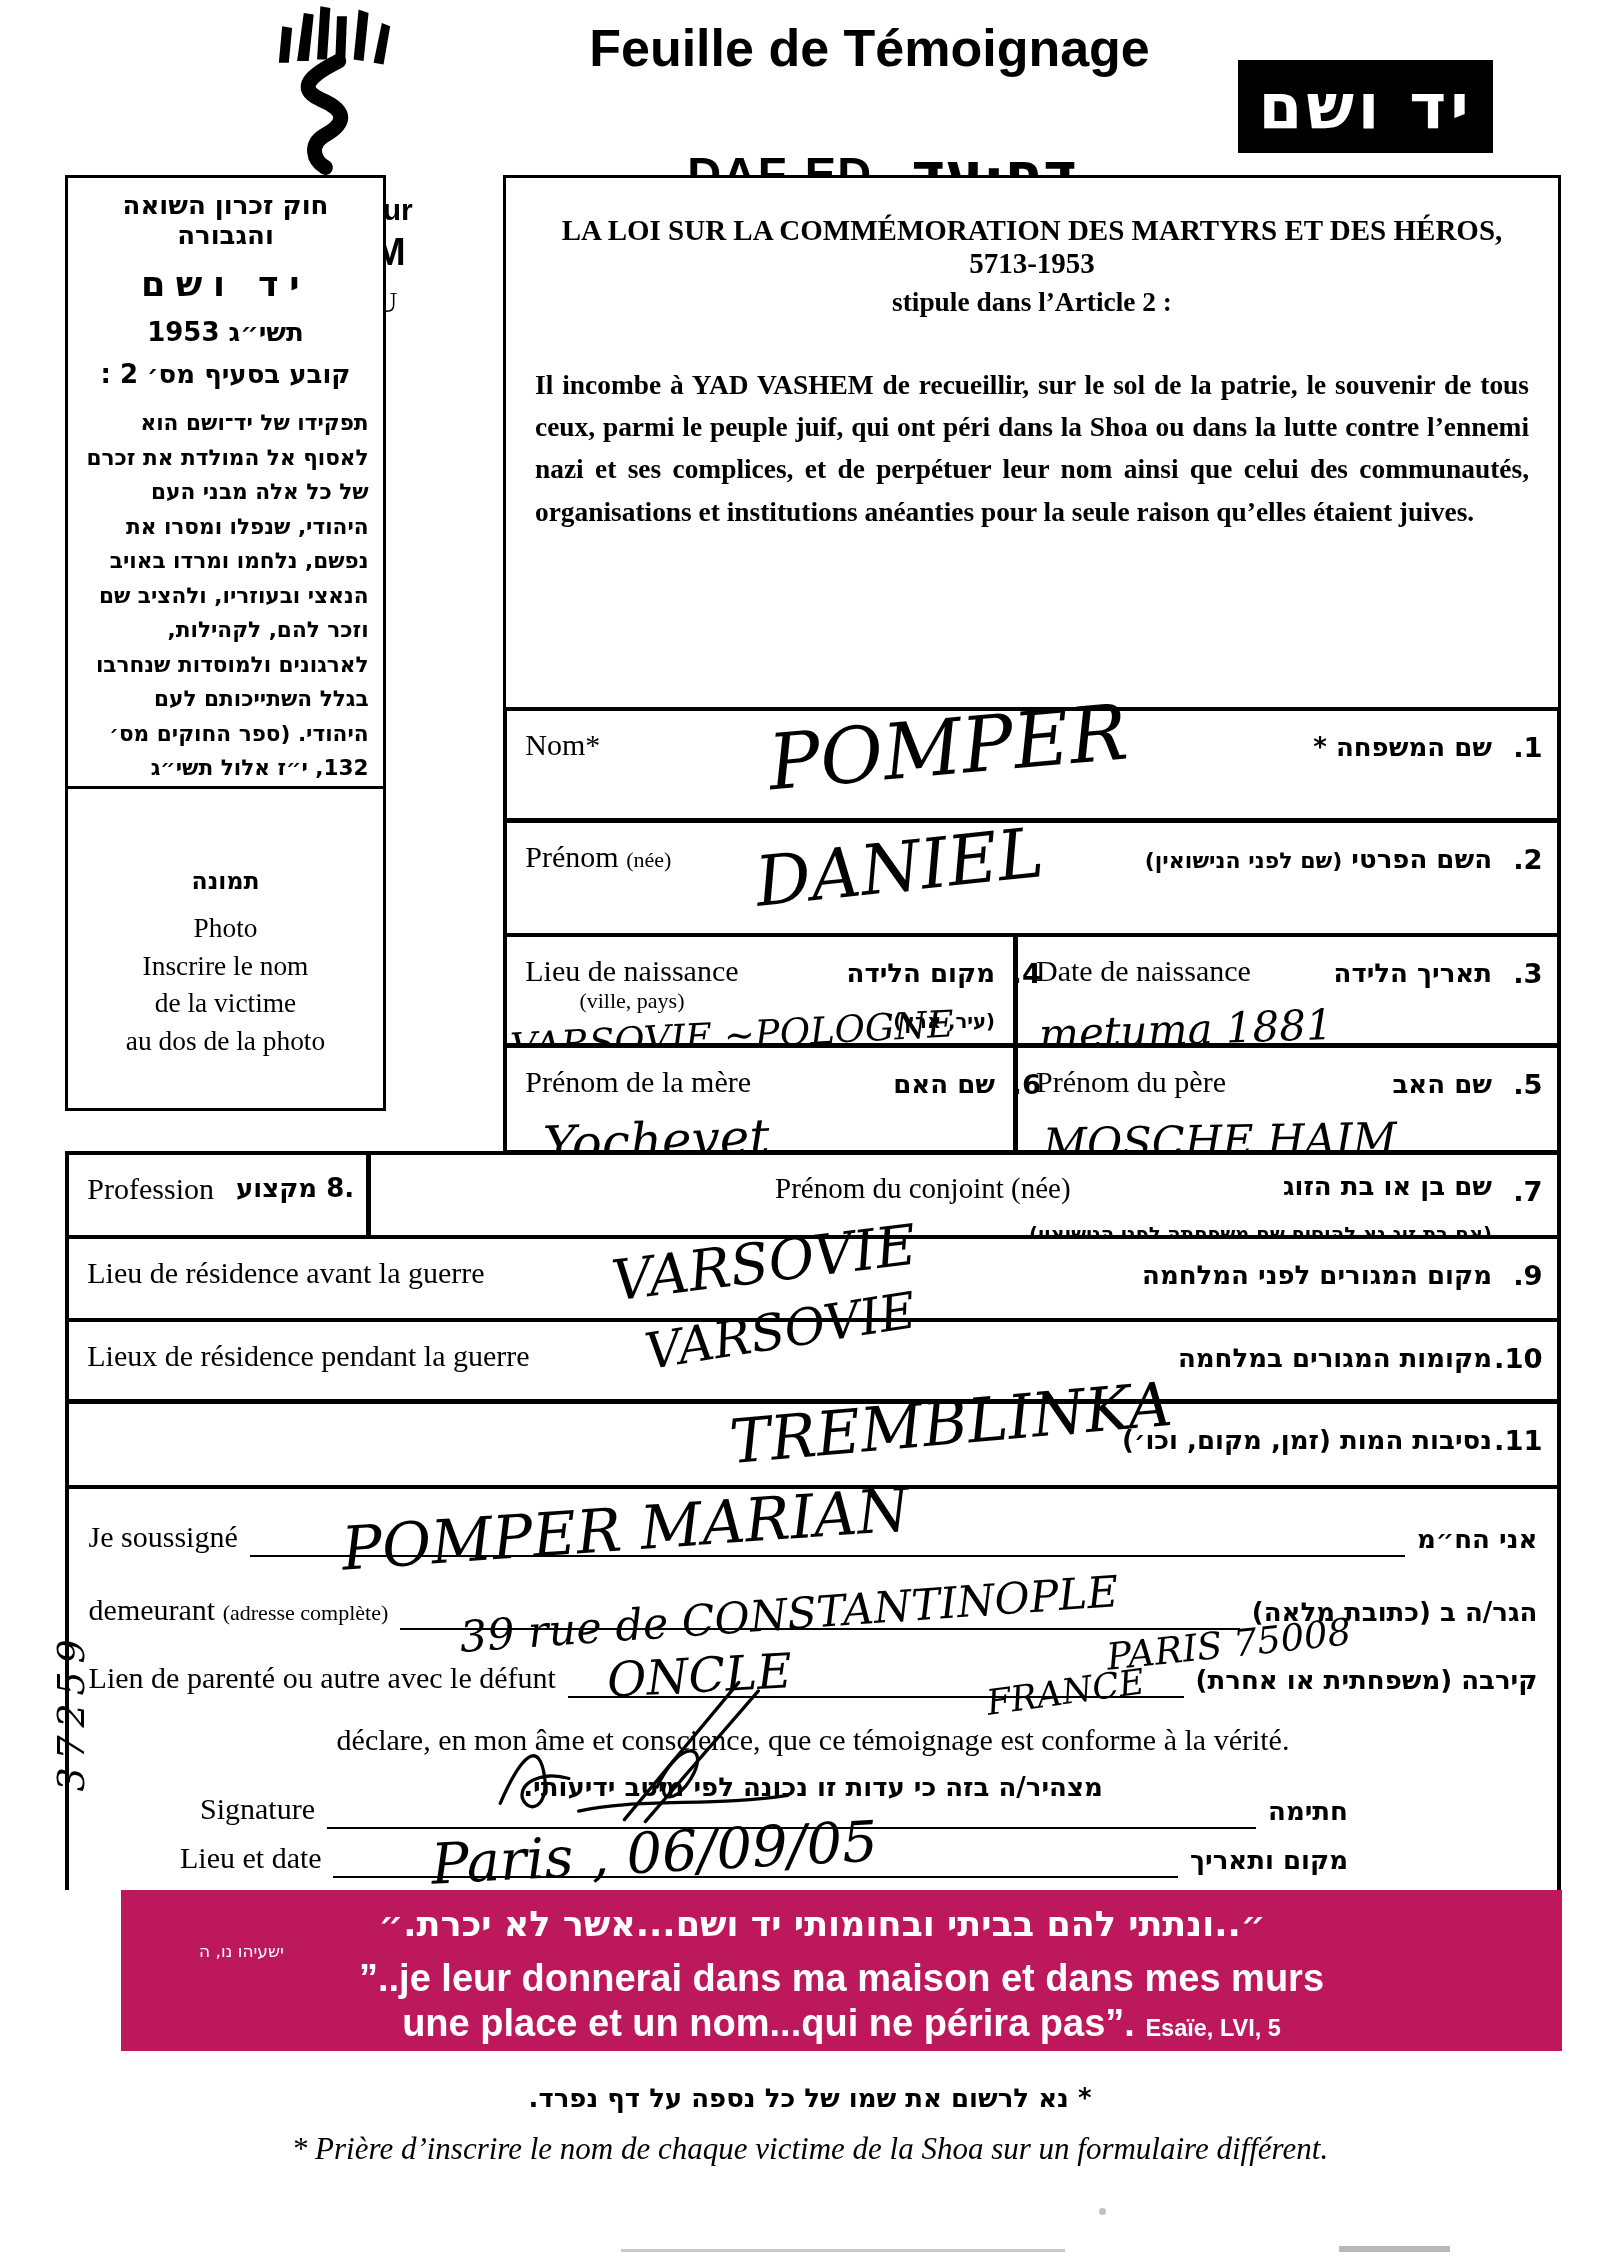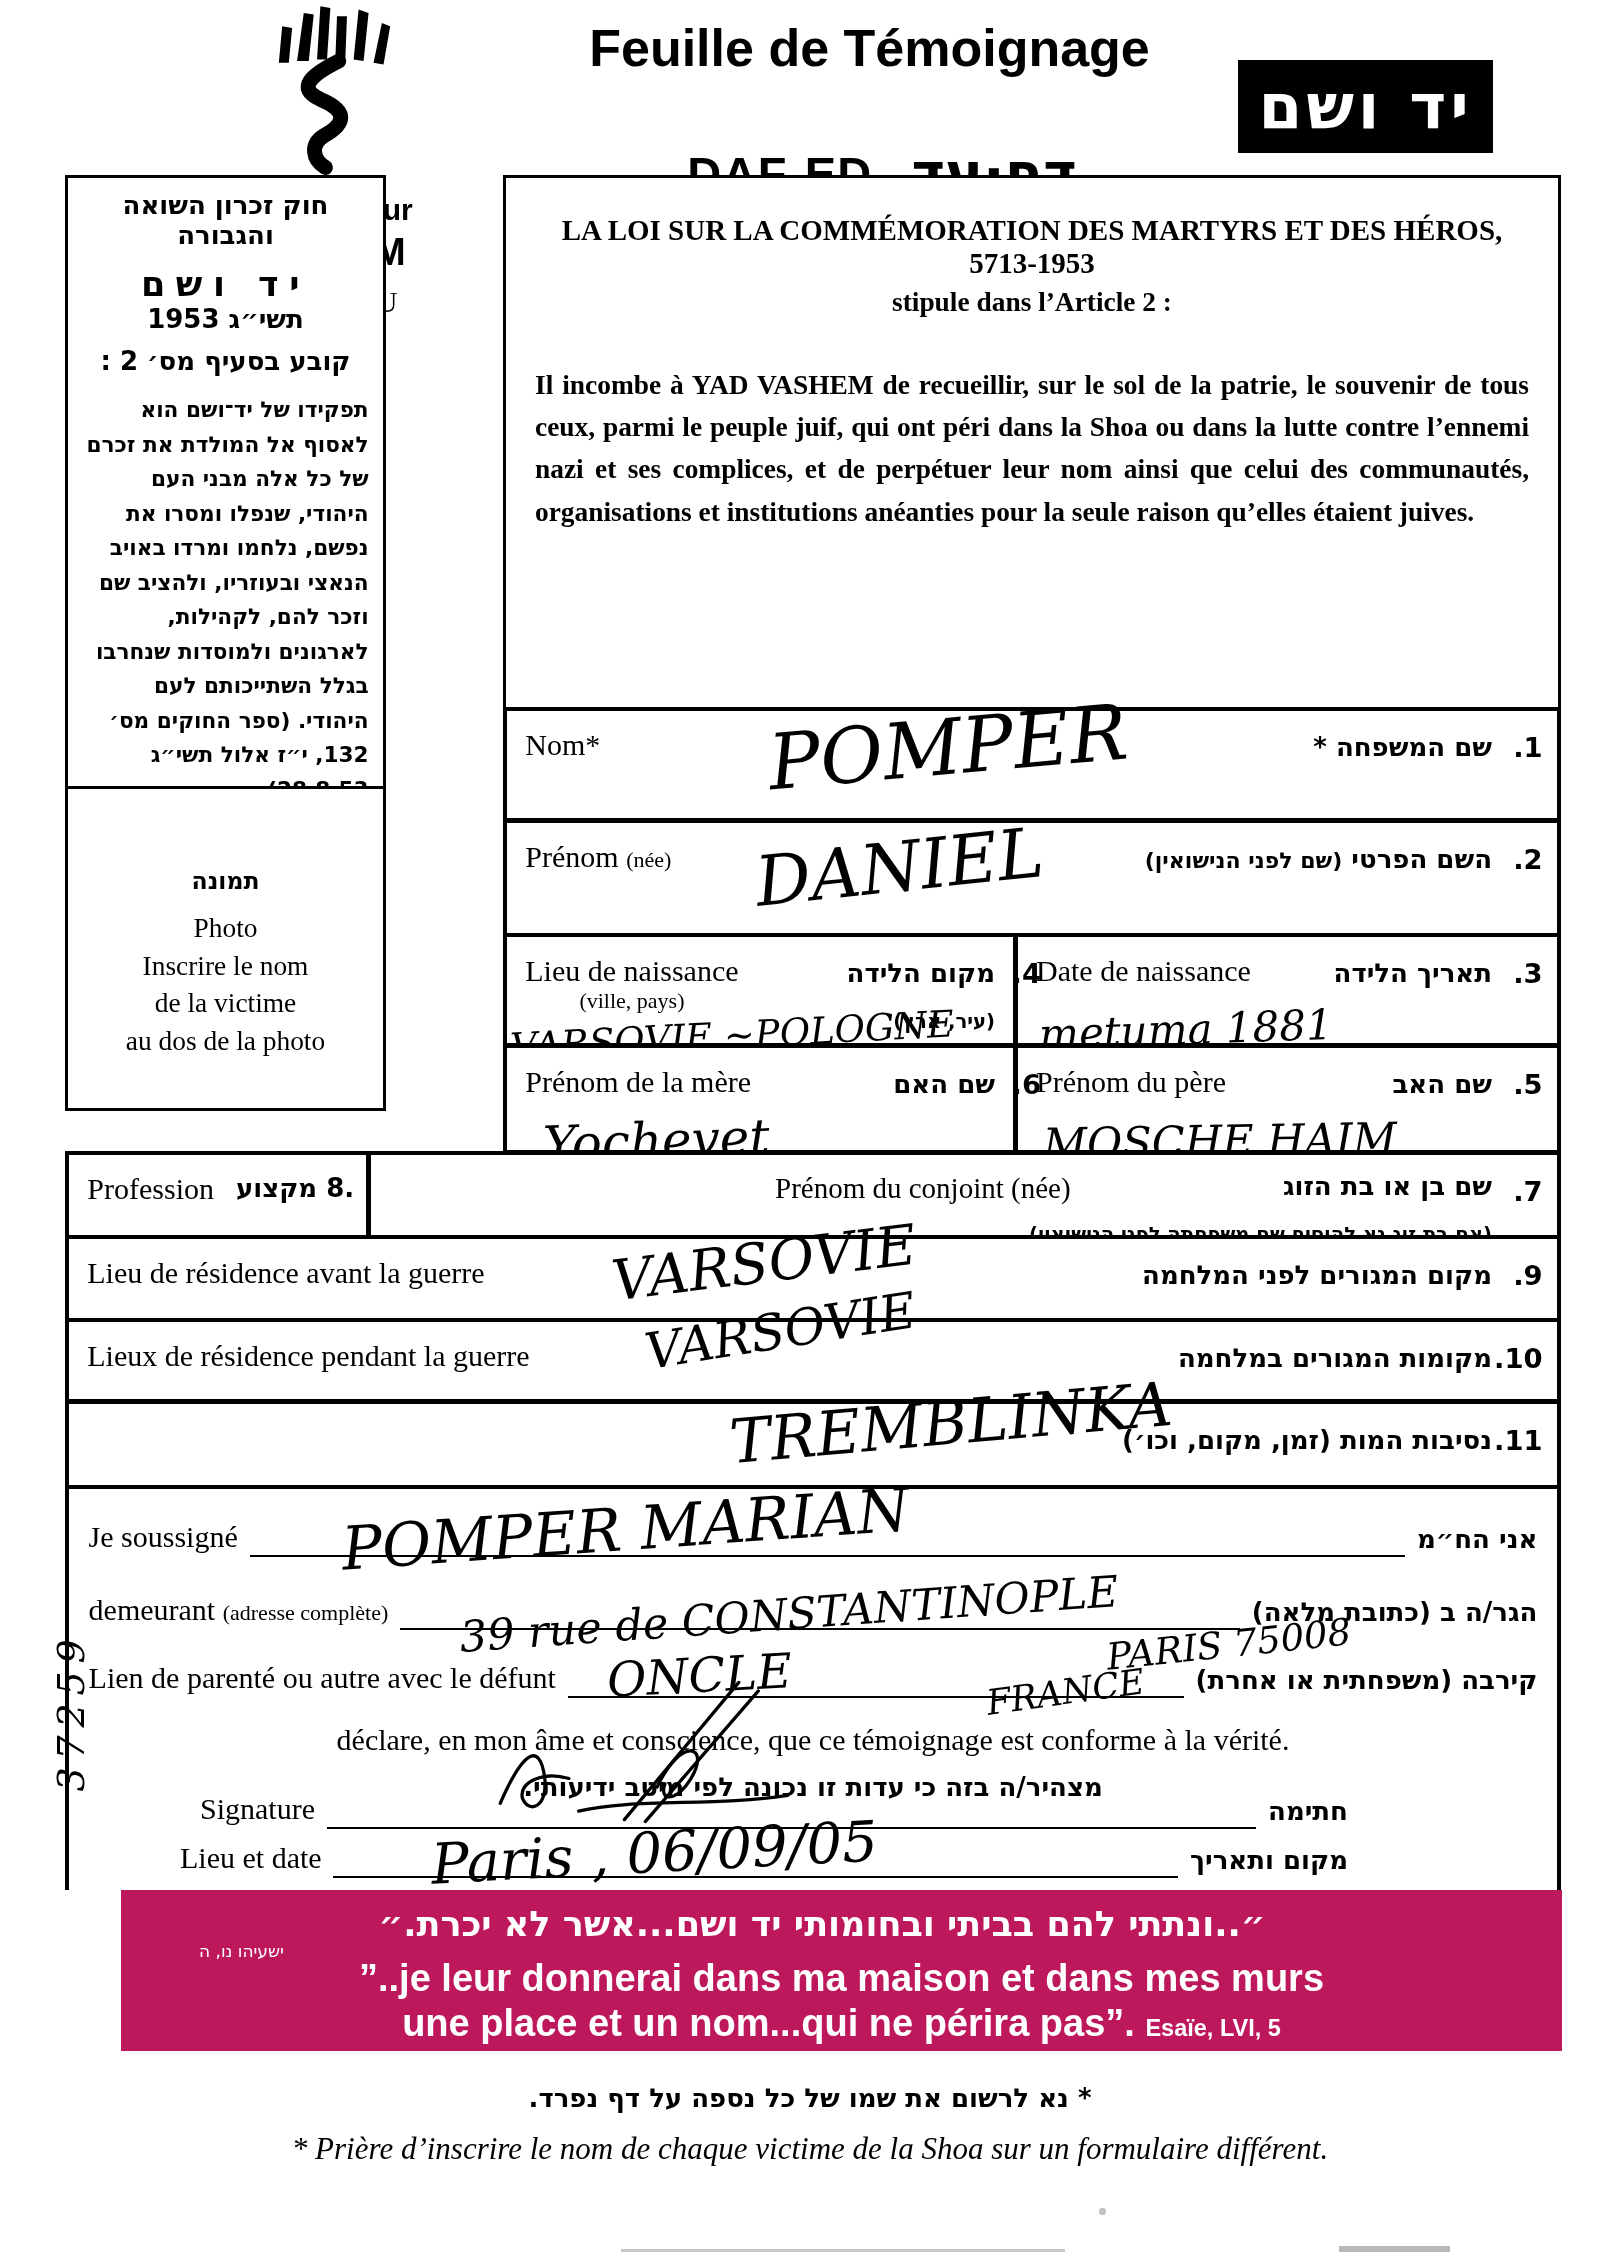--- a/index.html
+++ b/index.html
@@ -20,21 +20,21 @@
   .dafed .hebw{font-size:57px;font-weight:bold;font-family:"DejaVu Sans",sans-serif;}
   .logo-box{left:1238px;top:60px;width:255px;height:93px;background:#000;display:flex;align-items:center;justify-content:center;}
   .logo-box span{color:#fff;font-size:63px;font-weight:bold;font-family:"DejaVu Sans",sans-serif;letter-spacing:3.9px;}
   .heb-address{left:1176px;top:208px;width:320px;text-align:right;font-family:"DejaVu Sans",sans-serif;font-weight:bold;font-size:25px;line-height:1.5;}
 
   
   .box{border:3.9px solid #000;box-sizing:border-box;background:#fff;}
   .law-heb{left:65px;top:175px;width:321px;height:614px;padding:11.8px 14.4px;text-align:center;direction:rtl;}
   .law-heb .t1{font-size:26px;font-weight:bold;font-family:"DejaVu Sans",sans-serif;}
   .law-heb .t2{font-size:35px;font-weight:bold;letter-spacing:10.5px;font-family:"DejaVu Sans",sans-serif;margin-top:14.4px;}
-  .law-heb .t3{font-size:26px;font-weight:bold;font-family:"DejaVu Sans",sans-serif;}
+  .law-heb .t3{font-size:26px;font-weight:bold;font-family:"DejaVu Sans",sans-serif;margin-top:13px;}
   .law-heb .t4{font-size:26px;font-weight:bold;font-family:"DejaVu Sans",sans-serif;margin-top:11.8px;}
   .law-heb .body{font-size:21.6px;font-weight:bold;font-family:"DejaVu Sans",sans-serif;line-height:1.6;text-align:right;margin-top:17px;}
   .photo-box{left:65px;top:786px;width:321px;height:325px;text-align:center;font-family:"Liberation Serif",serif;}
   .photo-box .ph-he{font-size:23.5px;font-weight:bold;font-family:"DejaVu Sans",sans-serif;margin-top:78px;}
   .photo-box .ph-en{font-size:27.4px;margin-top:18.3px;}
   .photo-box .ph-l{font-size:27.4px;margin-top:6.5px;}
   .photo-box .ph-l:first-of-type{margin-top:31px;}
   .law-fr{left:503px;top:175px;width:1058px;height:535px;padding:36px 29px;}
   .law-fr .h1{font-size:29px;font-weight:bold;font-family:"Liberation Serif",serif;text-align:center;}
   .law-fr .h2{font-size:27.4px;font-weight:bold;font-family:"Liberation Serif",serif;text-align:center;margin-top:6.5px;}

